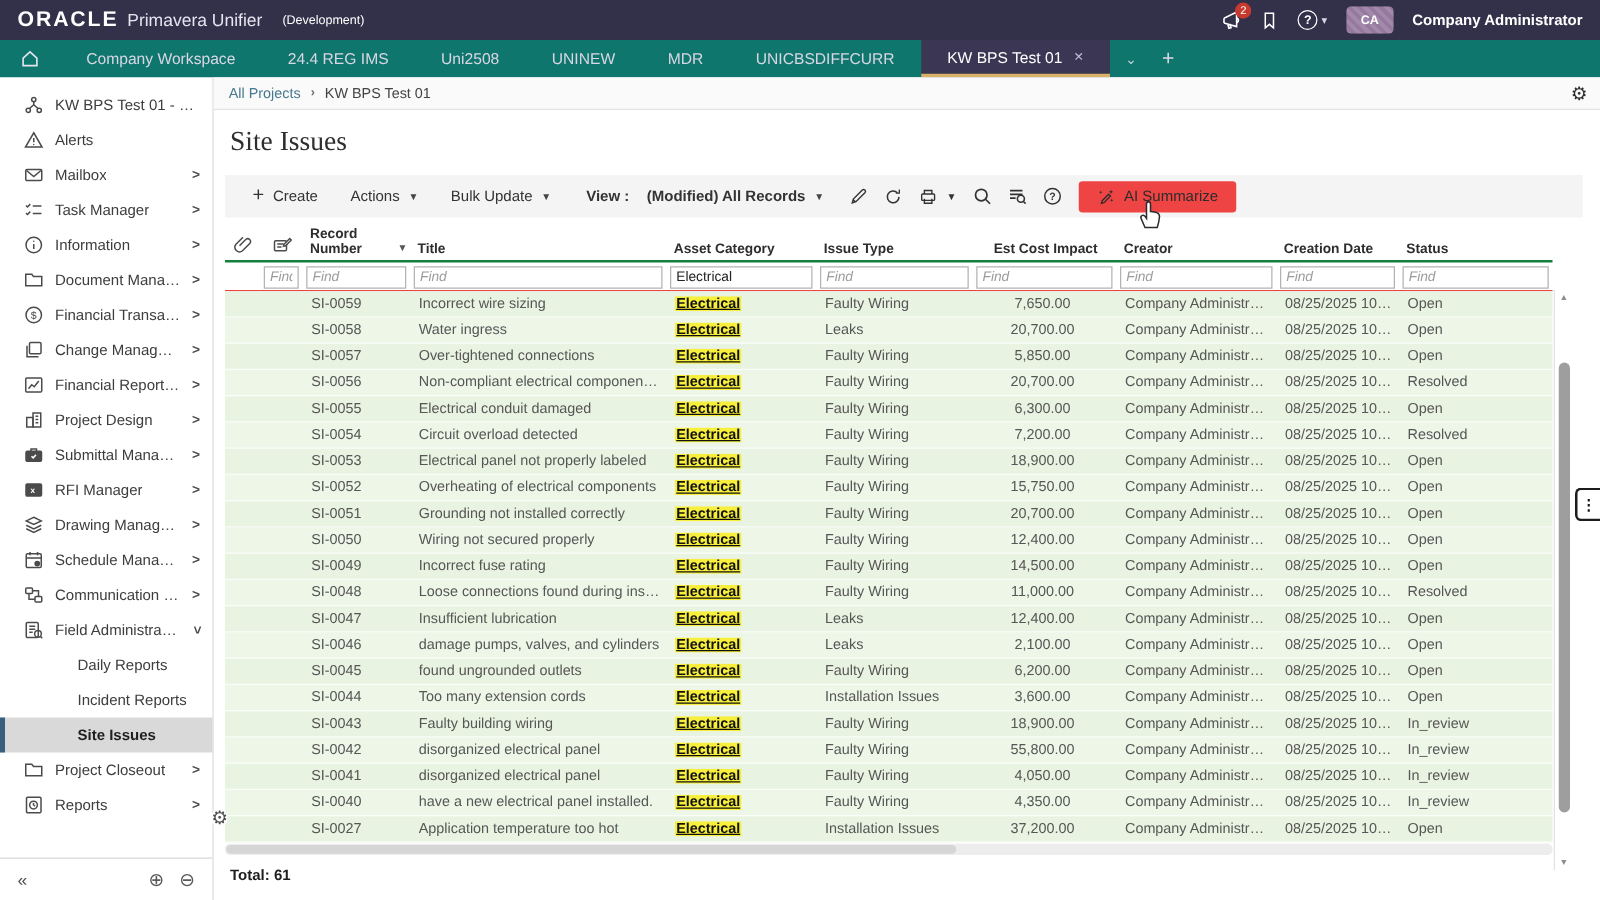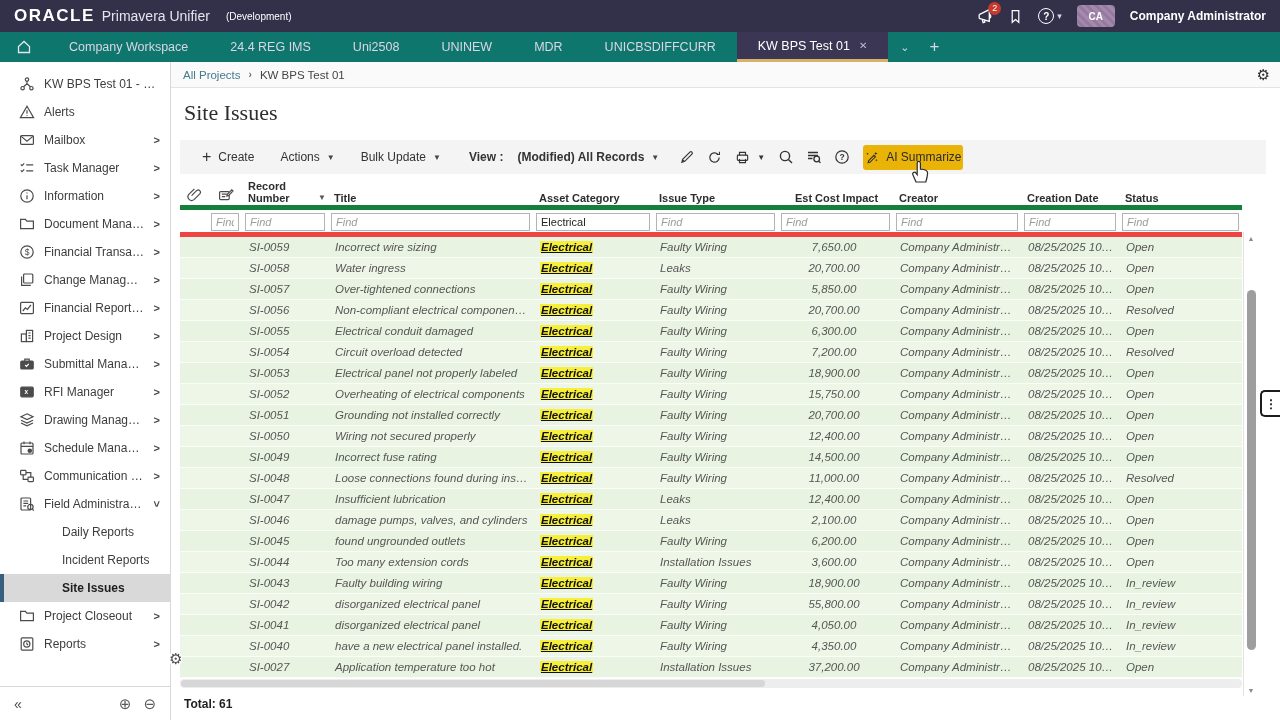--- a/index.html
+++ b/index.html
@@ -55,34 +55,34 @@
 
   .page-title { font-family:"Liberation Serif",serif; font-size:22px; color:#2e2e2e; padding:12px 0 0 13px; height:46px; }
 
   .toolbar { margin:6px 14px 0 9px; background:#f4f4f4; height:34px; display:flex; align-items:center; font-size:12px; color:#333; padding:0 10px; gap:2px; position:relative; }
   .tbtn { display:flex; align-items:center; gap:7px; padding:5px 12px; cursor:pointer; white-space:nowrap; }
   .tbtn .dd { font-size:8px; color:#444; }
   .tplus { font-size:16px; font-weight:400; color:#333; line-height:10px; }
   .view-label { font-weight:700; margin-left:14px; }
   .view-value { font-weight:600; }
   .iconbtn { width:26px; height:26px; display:flex; align-items:center; justify-content:center; cursor:pointer; flex:none; }
-  .ai-btn { display:flex; align-items:center; gap:7px; background:#eab308; border-radius:3px; padding:5px 1px; margin-left:6px; font-size:12px; color:#2c2c2c; cursor:pointer; }
+  .ai-btn { display:flex; align-items:center; gap:7px; background:#ef4444; border-radius:3px; padding:5px 14px; margin-left:6px; font-size:12px; color:#2c2c2c; cursor:pointer; }
 
   
   .grid { margin:6px 0 0 9px; position:relative; width:1078px; --cols:28px 34px 86px 205px 120px 125px 115px 128px 98px 1fr; }
   .grid-inner { width:1062px; }
-  .ghead { display:grid; grid-template-columns:var(--cols); height:30px; align-items:end; border-bottom:5px solid #15803d; }
+  .ghead { display:grid; grid-template-columns:var(--cols); height:30px; align-items:end; border-bottom:2px solid #15803d; }
   .ghead .hc { font-size:11px; font-weight:700; color:#2d2d2d; padding:0 4px 3px 6px; line-height:12px; position:relative; }
   .ghead .hicon { display:flex; align-items:flex-end; justify-content:center; padding-bottom:4px; }
   .sort { position:absolute; right:2px; bottom:3px; font-size:8px; color:#555; }
   .gfilter { display:grid; grid-template-columns:var(--cols); height:22px; align-items:center; }
   .gfilter .fc { padding:0 3px; }
   .gfilter input { width:100%; height:18px; border:1px solid #b3b3b3; font-size:11px; padding:0 4px; color:#222; background:#fff; font-family:"Liberation Sans",sans-serif; }
   .gfilter input::placeholder { font-style:italic; color:#9b9b9b; }
-  .grows { border-top:5px solid #ef4444;font-style:italic; }
+  .grows { border-top:1px solid #ef4444; }
   .grid-row { display:grid; grid-template-columns:var(--cols); height:21px; align-items:center; font-size:11.5px; color:#565656; background:#e9f3e1; border-bottom:1px solid rgba(255,255,255,.75); cursor:default; }
   .grid-row:nth-child(even) { background:#eef6e8; }
   .grid-row .c { padding:0 4px 0 7px; white-space:nowrap; overflow:hidden; text-overflow:ellipsis; }
   .grid-row .num { text-align:center; padding-right:10px; }
   .hl { background:#f7ef3c; color:#111; font-weight:700; text-decoration:underline; padding:0 1px; cursor:pointer; }
 
   
   .vscroll { position:absolute; top:52px; right:0; width:15px; height:464px; background:#fff; border-left:1px solid #e2e2e2; }
   .vscroll .arr { height:12px; display:flex; align-items:center; justify-content:center; font-size:7px; color:#8a8a8a; }
   .vscroll .arr.dn { position:absolute; bottom:0; left:0; right:0; }

